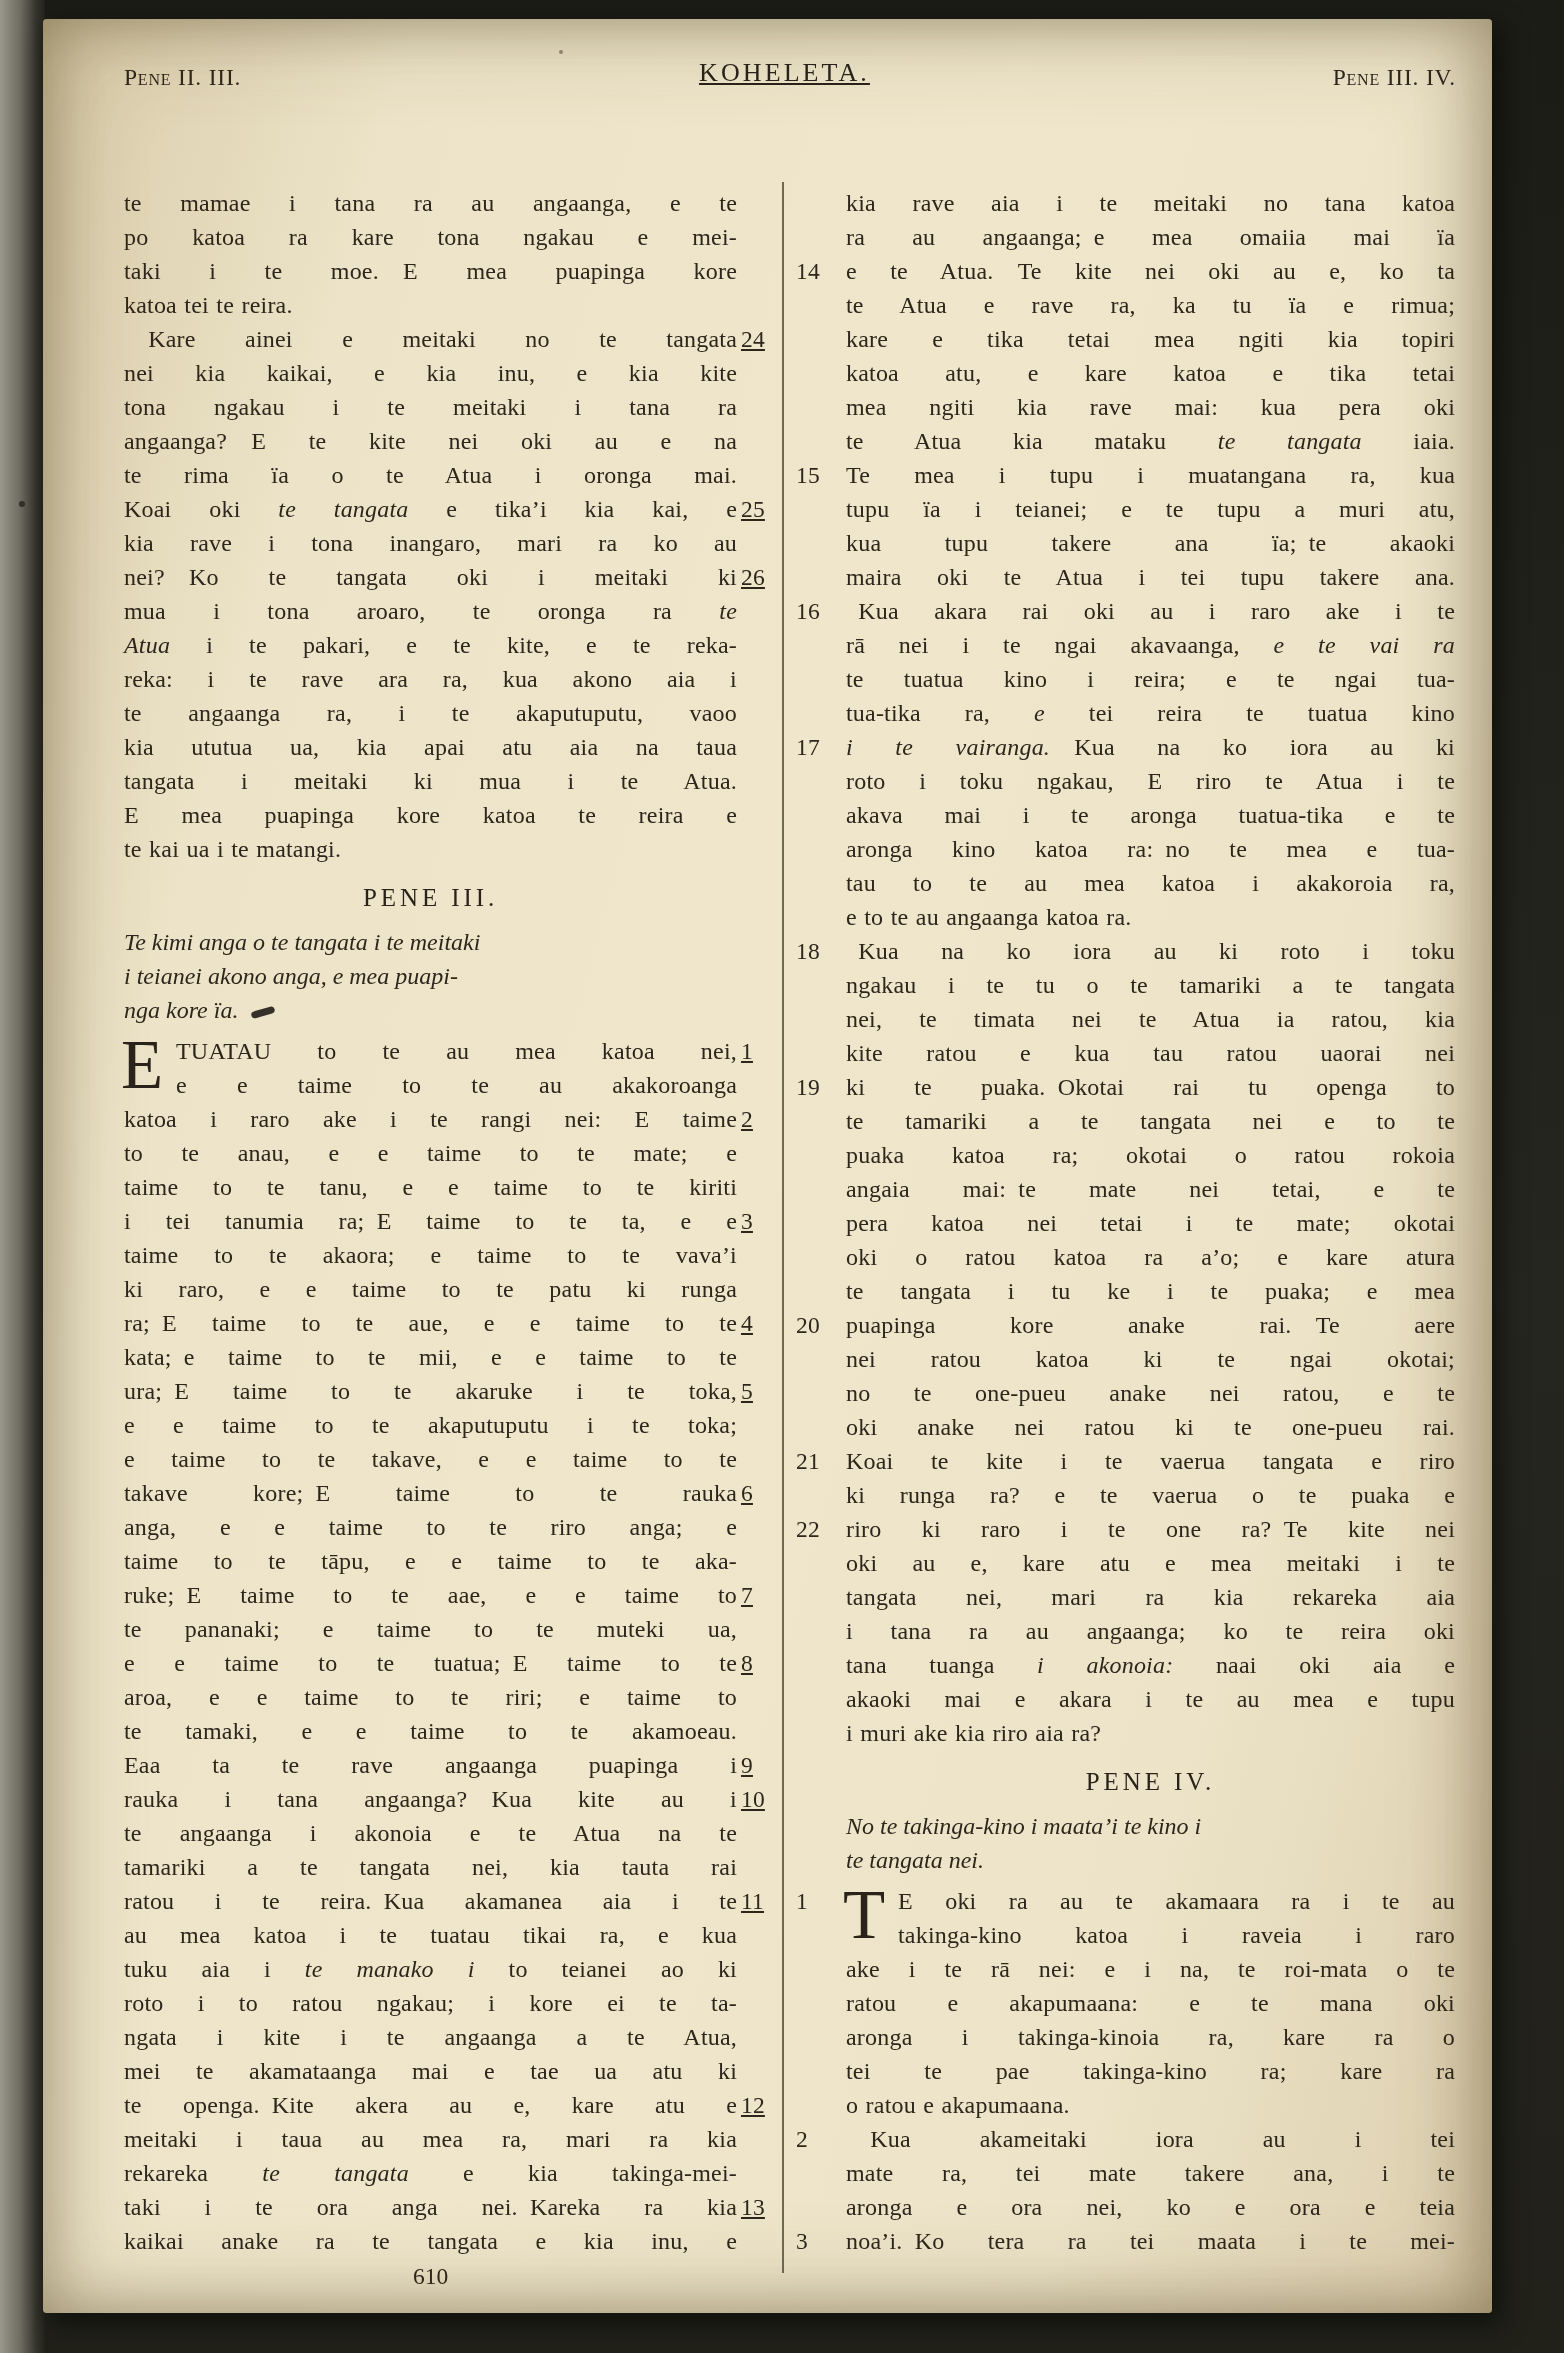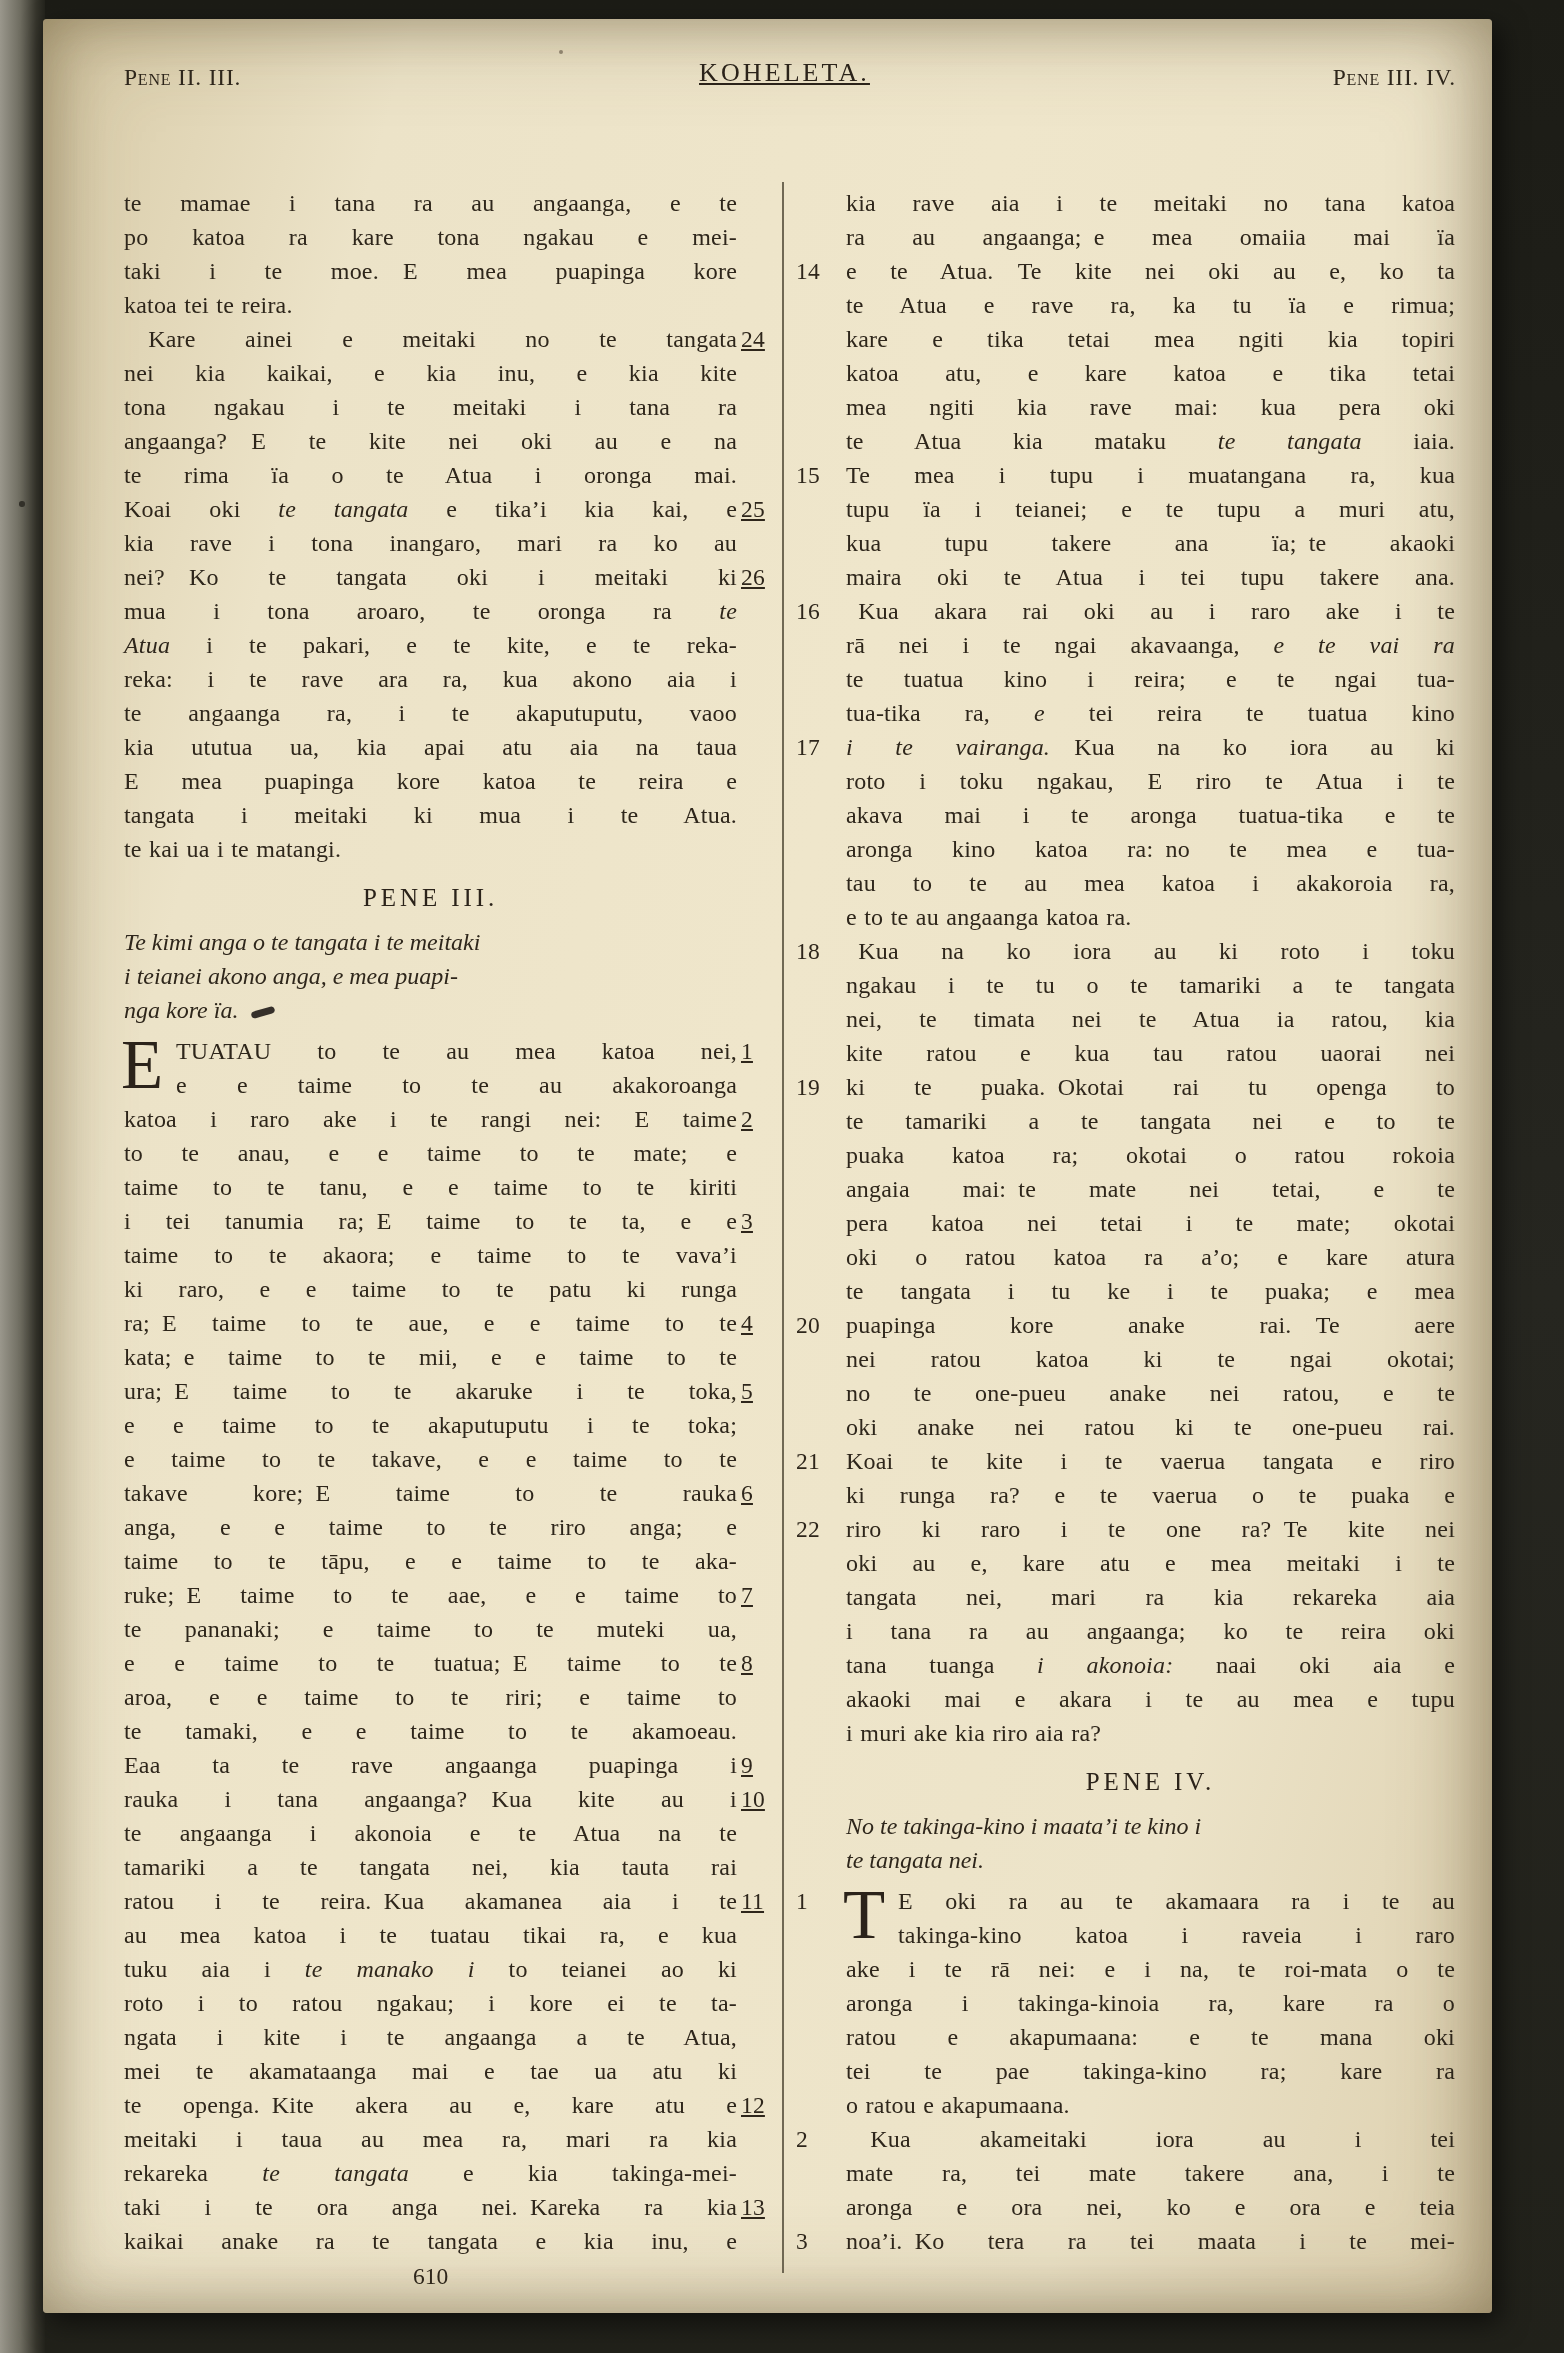--- a/index.html
+++ b/index.html
@@ -86,22 +86,22 @@
         <div class="line">angaanga? E te kite nei oki au e na</div>
         <div class="line">te rima ïa o te Atua i oronga mai.</div>
         <div class="line">Koai oki <i>te tangata</i> e tika’i kia kai, e<span class="verse">25</span></div>
         <div class="line">kia rave i tona inangaro, mari ra ko au</div>
         <div class="line">nei? Ko te tangata oki i meitaki ki<span class="verse">26</span></div>
         <div class="line">mua i tona aroaro, te oronga ra <i>te</i></div>
         <div class="line"><i>Atua</i> i te pakari, e te kite, e te reka-</div>
         <div class="line">reka: i te rave ara ra, kua akono aia i</div>
         <div class="line">te angaanga ra, i te akaputuputu, vaoo</div>
         <div class="line">kia ututua ua, kia apai atu aia na taua</div>
+        <div class="line">tangata i meitaki ki mua i te Atua.</div>
         <div class="line">E mea puapinga kore katoa te reira e</div>
-        <div class="line">tangata i meitaki ki mua i te Atua.</div>
         <div class="line end">te kai ua i te matangi.</div>
       </div>
       <div class="chapter-heading">PENE III.</div>
       <div class="summary">
         <div class="summary-line">Te kimi anga o te tangata i te meitaki</div>
         <div class="summary-line">i teianei akono anga, e mea puapi-</div>
         <div class="summary-line">nga kore ïa.<span class="ink-mark"></span></div>
       </div>
       <div class="text-block">
         <span class="dropcap">E</span>
@@ -195,22 +195,22 @@
       <div class="chapter-heading">PENE IV.</div>
       <div class="summary">
         <div class="summary-line">No te takinga-kino i maata’i te kino i</div>
         <div class="summary-line">te tangata nei.</div>
       </div>
       <div class="text-block">
         <span class="dropcap">T</span>
         <div class="line dc-line">E oki ra au te akamaara ra i te au<span class="verse">1</span></div>
         <div class="line dc-line">takinga-kino katoa i raveia i raro</div>
         <div class="line">ake i te rā nei: e i na, te roi-mata o te</div>
+        <div class="line">ratou e akapumaana: e te mana oki</div>
         <div class="line">aronga i takinga-kinoia ra, kare ra o</div>
-        <div class="line">ratou e akapumaana: e te mana oki</div>
         <div class="line">tei te pae takinga-kino ra; kare ra</div>
         <div class="line end">o ratou e akapumaana.</div>
         <div class="line"> Kua akameitaki iora au i tei<span class="verse">2</span></div>
         <div class="line">mate ra, tei mate takere ana, i te</div>
         <div class="line">aronga e ora nei, ko e ora e teia</div>
         <div class="line">noa’i. Ko tera ra tei maata i te mei-<span class="verse">3</span></div>
       </div>
     </div>
 
   <div class="page-number">610</div>

